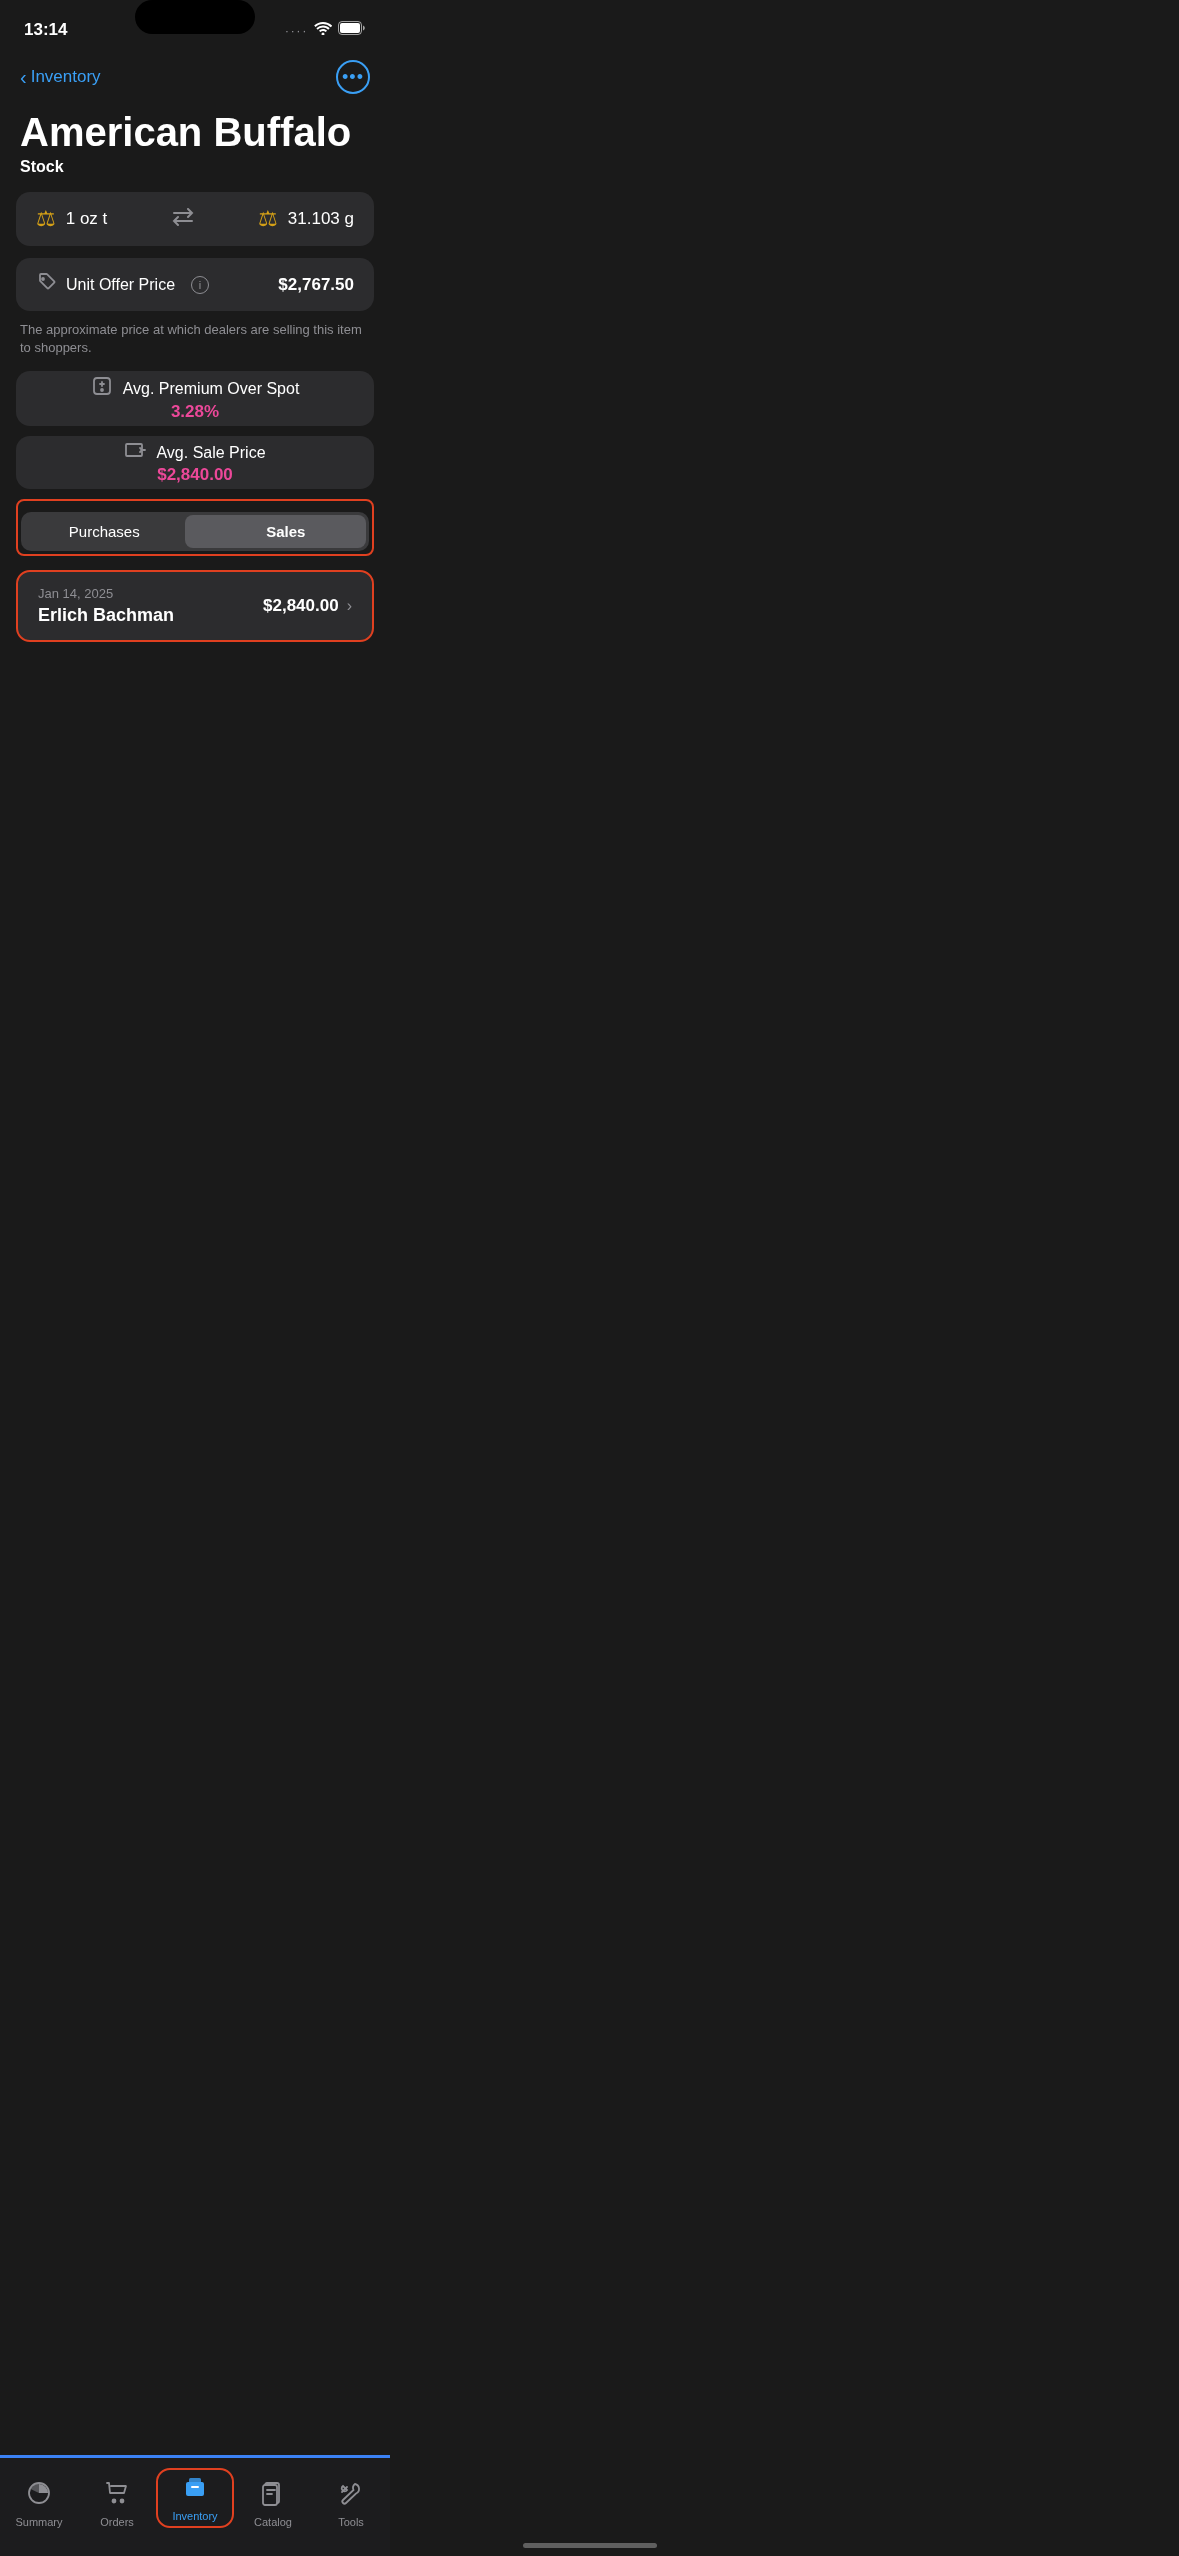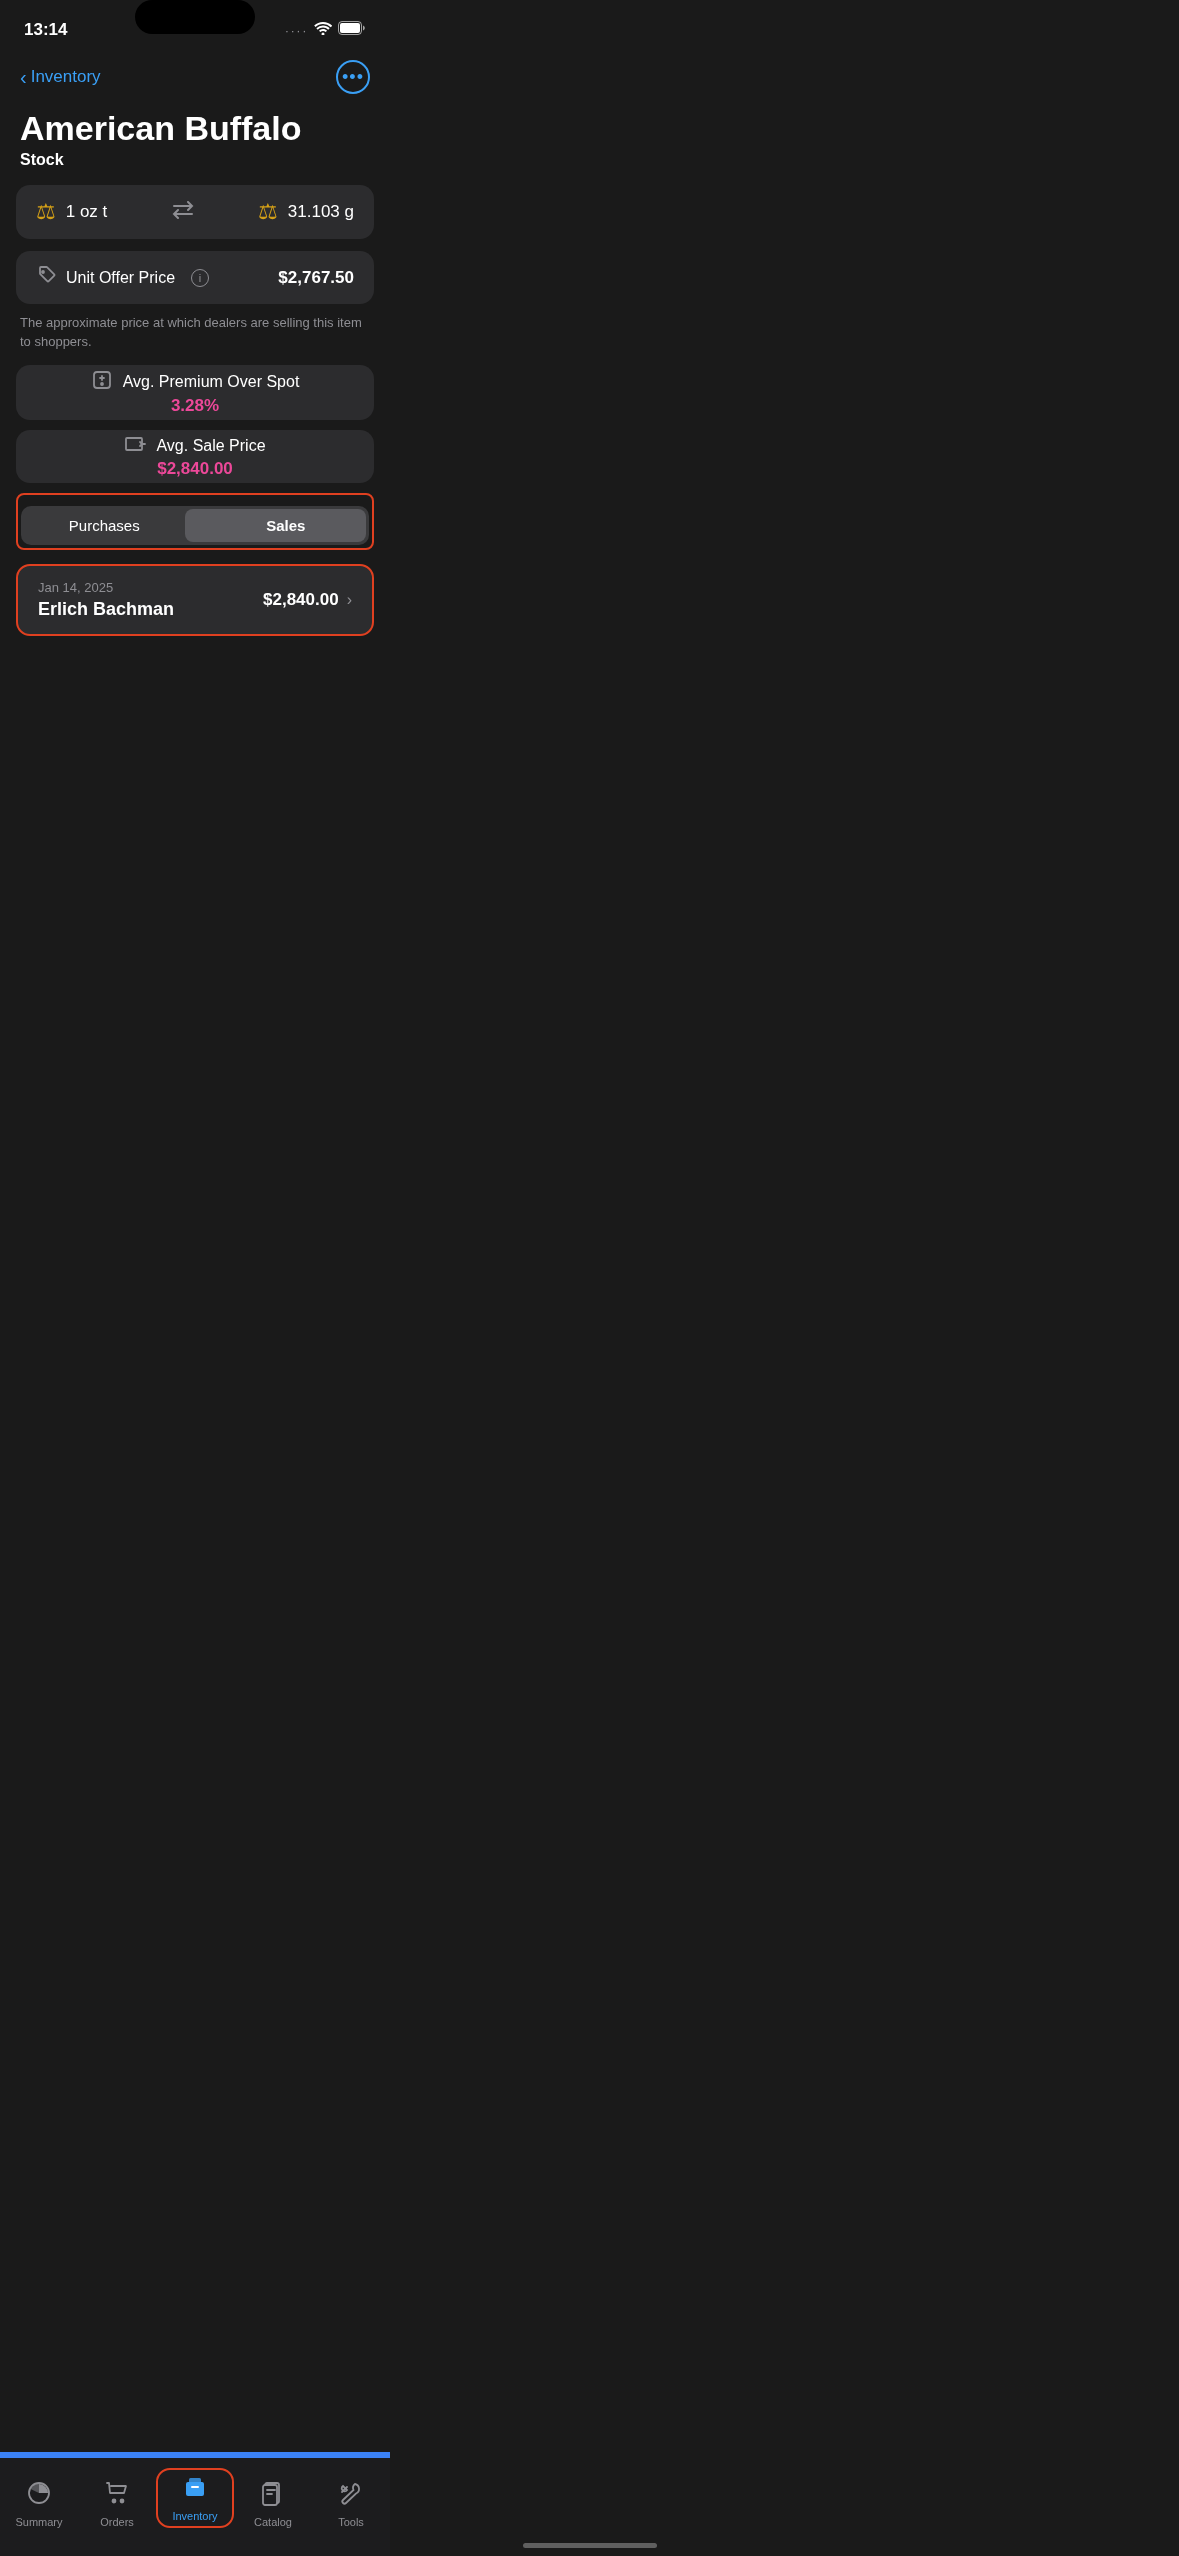--- a/index.html
+++ b/index.html
@@ -78,21 +78,21 @@
       font-size: 18px;
       letter-spacing: 1px;
       line-height: 1;
     }
 
     
     .page-header {
       padding: 4px 20px 16px;
     }
     .page-title {
-      font-size: 34px;
+      font-size: 40px;
       font-weight: 800;
       color: #fff;
       line-height: 1.1;
     }
     .page-subtitle {
       font-size: 16px;
       font-weight: 600;
       color: #fff;
       margin-top: 4px;
     }
@@ -272,21 +272,21 @@
       color: #8e8e93;
     }
 
     
     .bottom-tab-bar {
       position: fixed;
       bottom: 0;
       left: 0;
       width: 390px;
       background: #1c1c1e;
-      border-top: 6px solid #3b82f6;
+      border-top: 3px solid #3b82f6;
       display: flex;
       justify-content: space-around;
       align-items: flex-end;
       padding: 10px 0 28px;
     }
     .tab-item {
       display: flex;
       flex-direction: column;
       align-items: center;
       gap: 4px;

